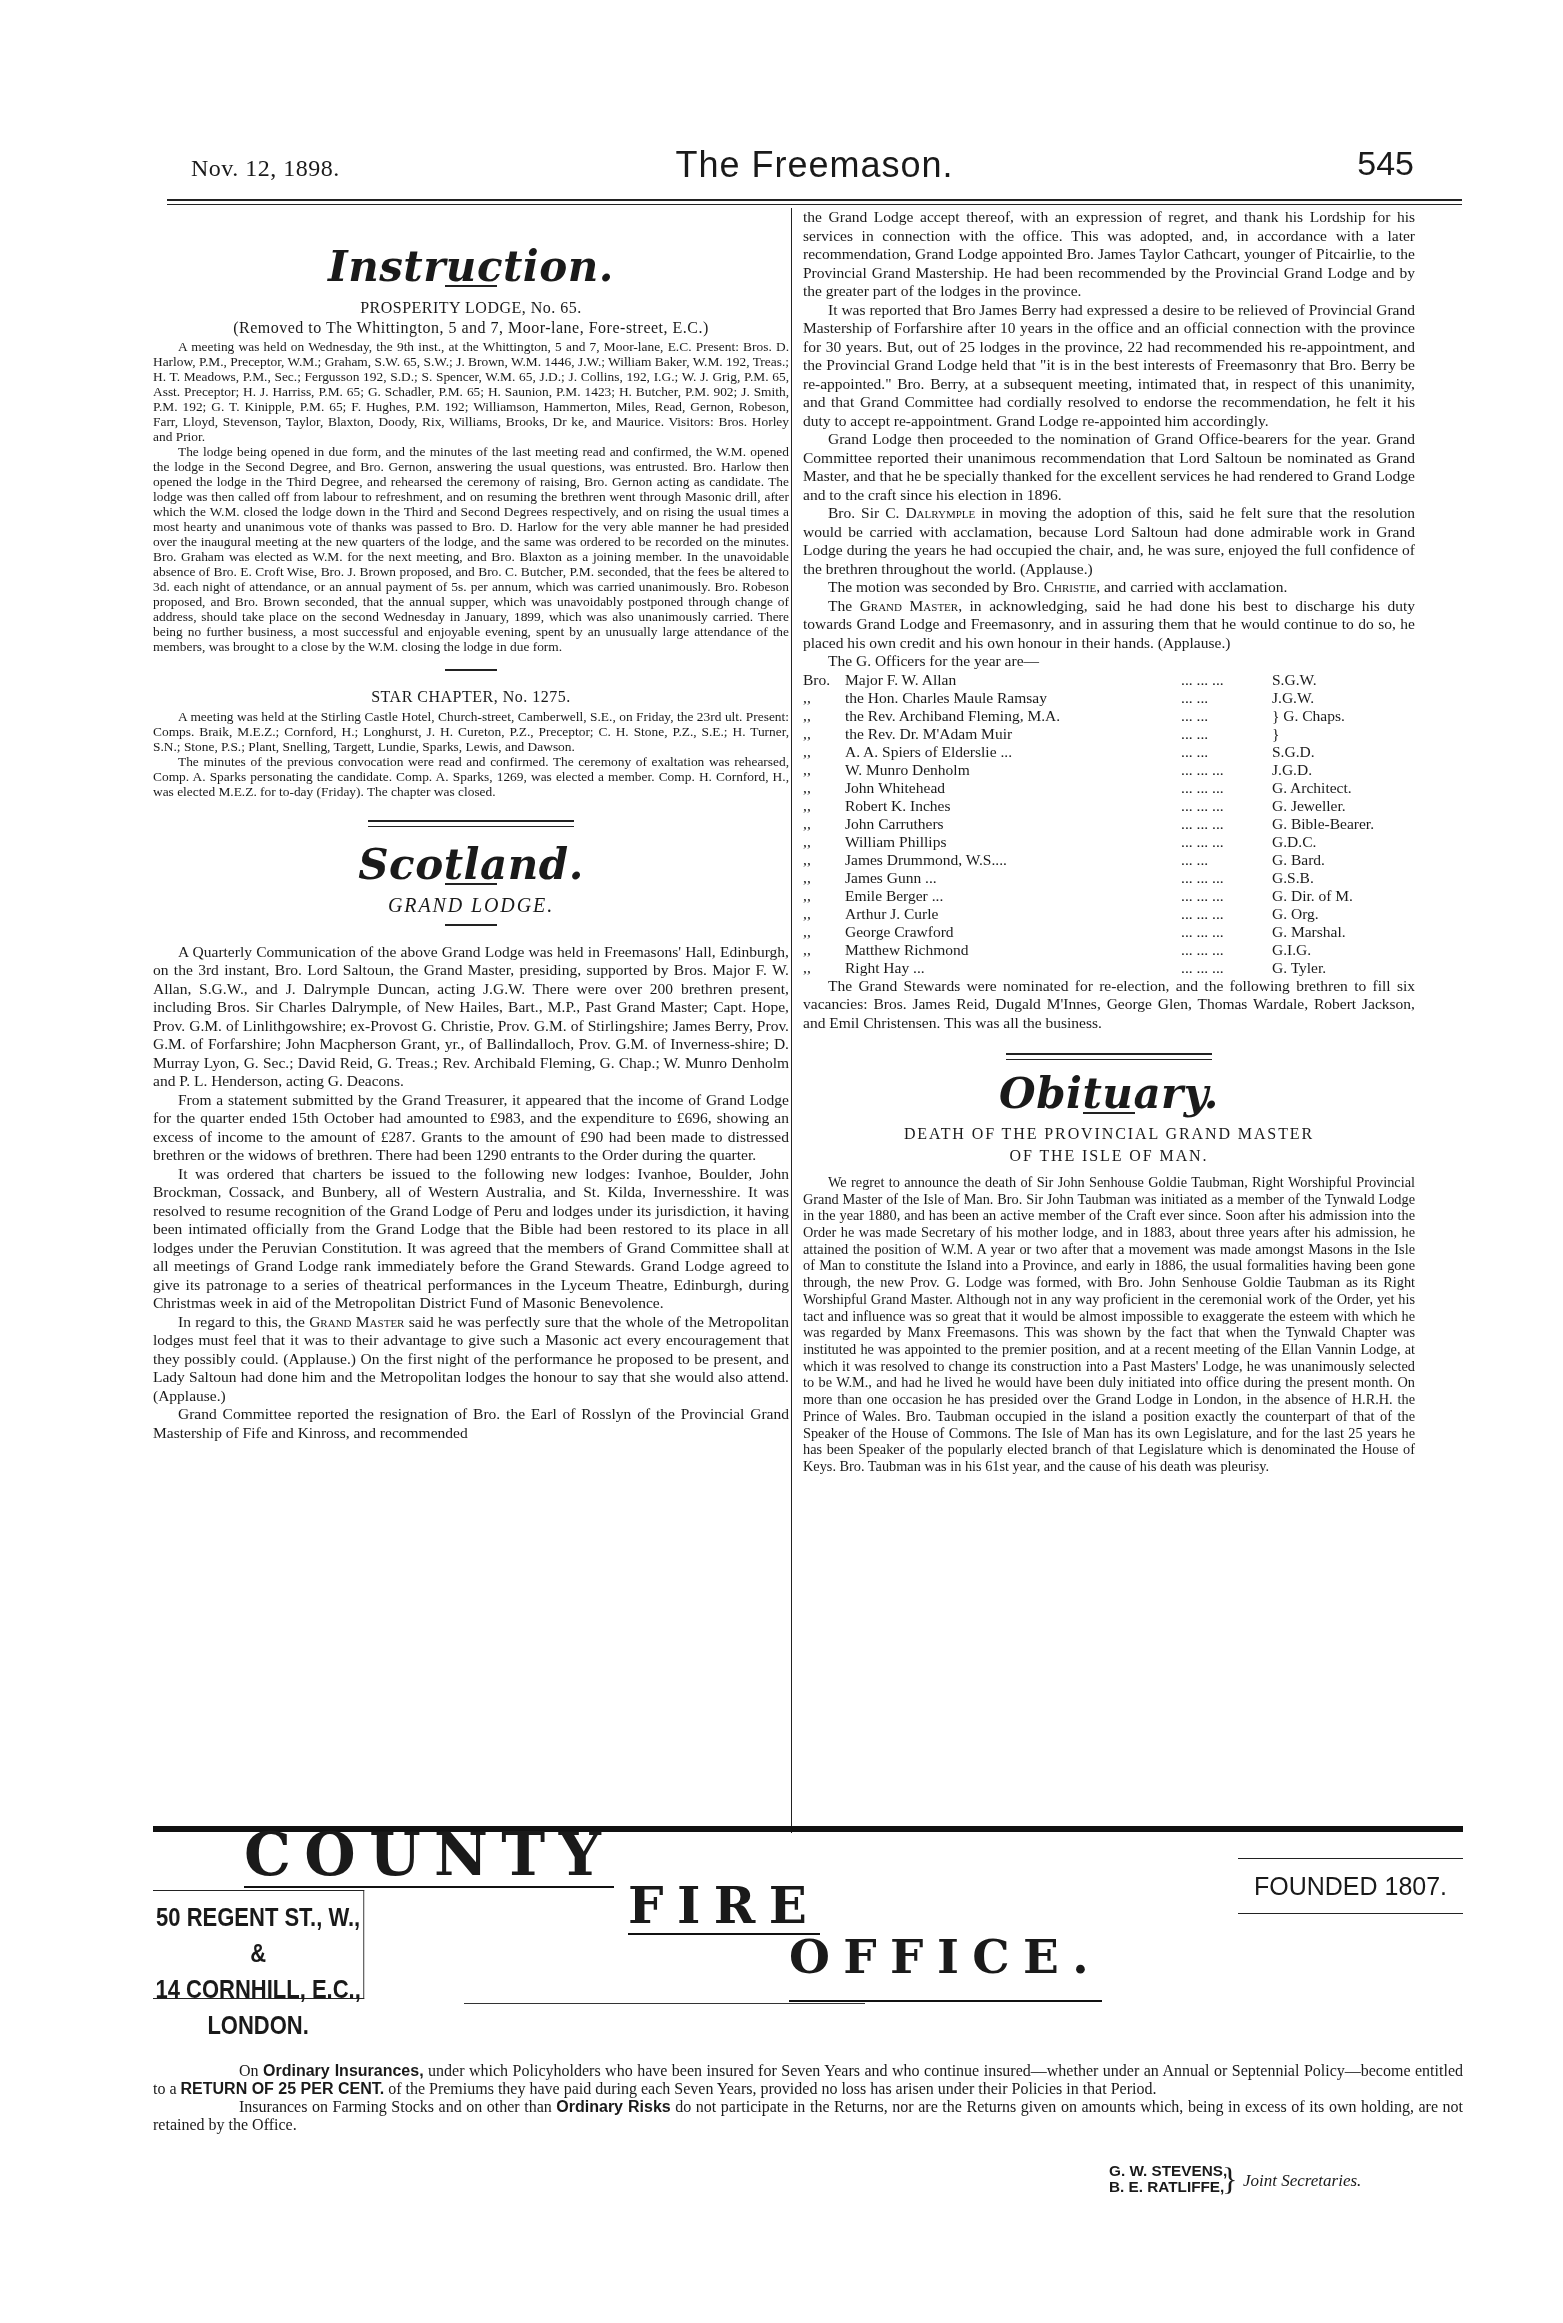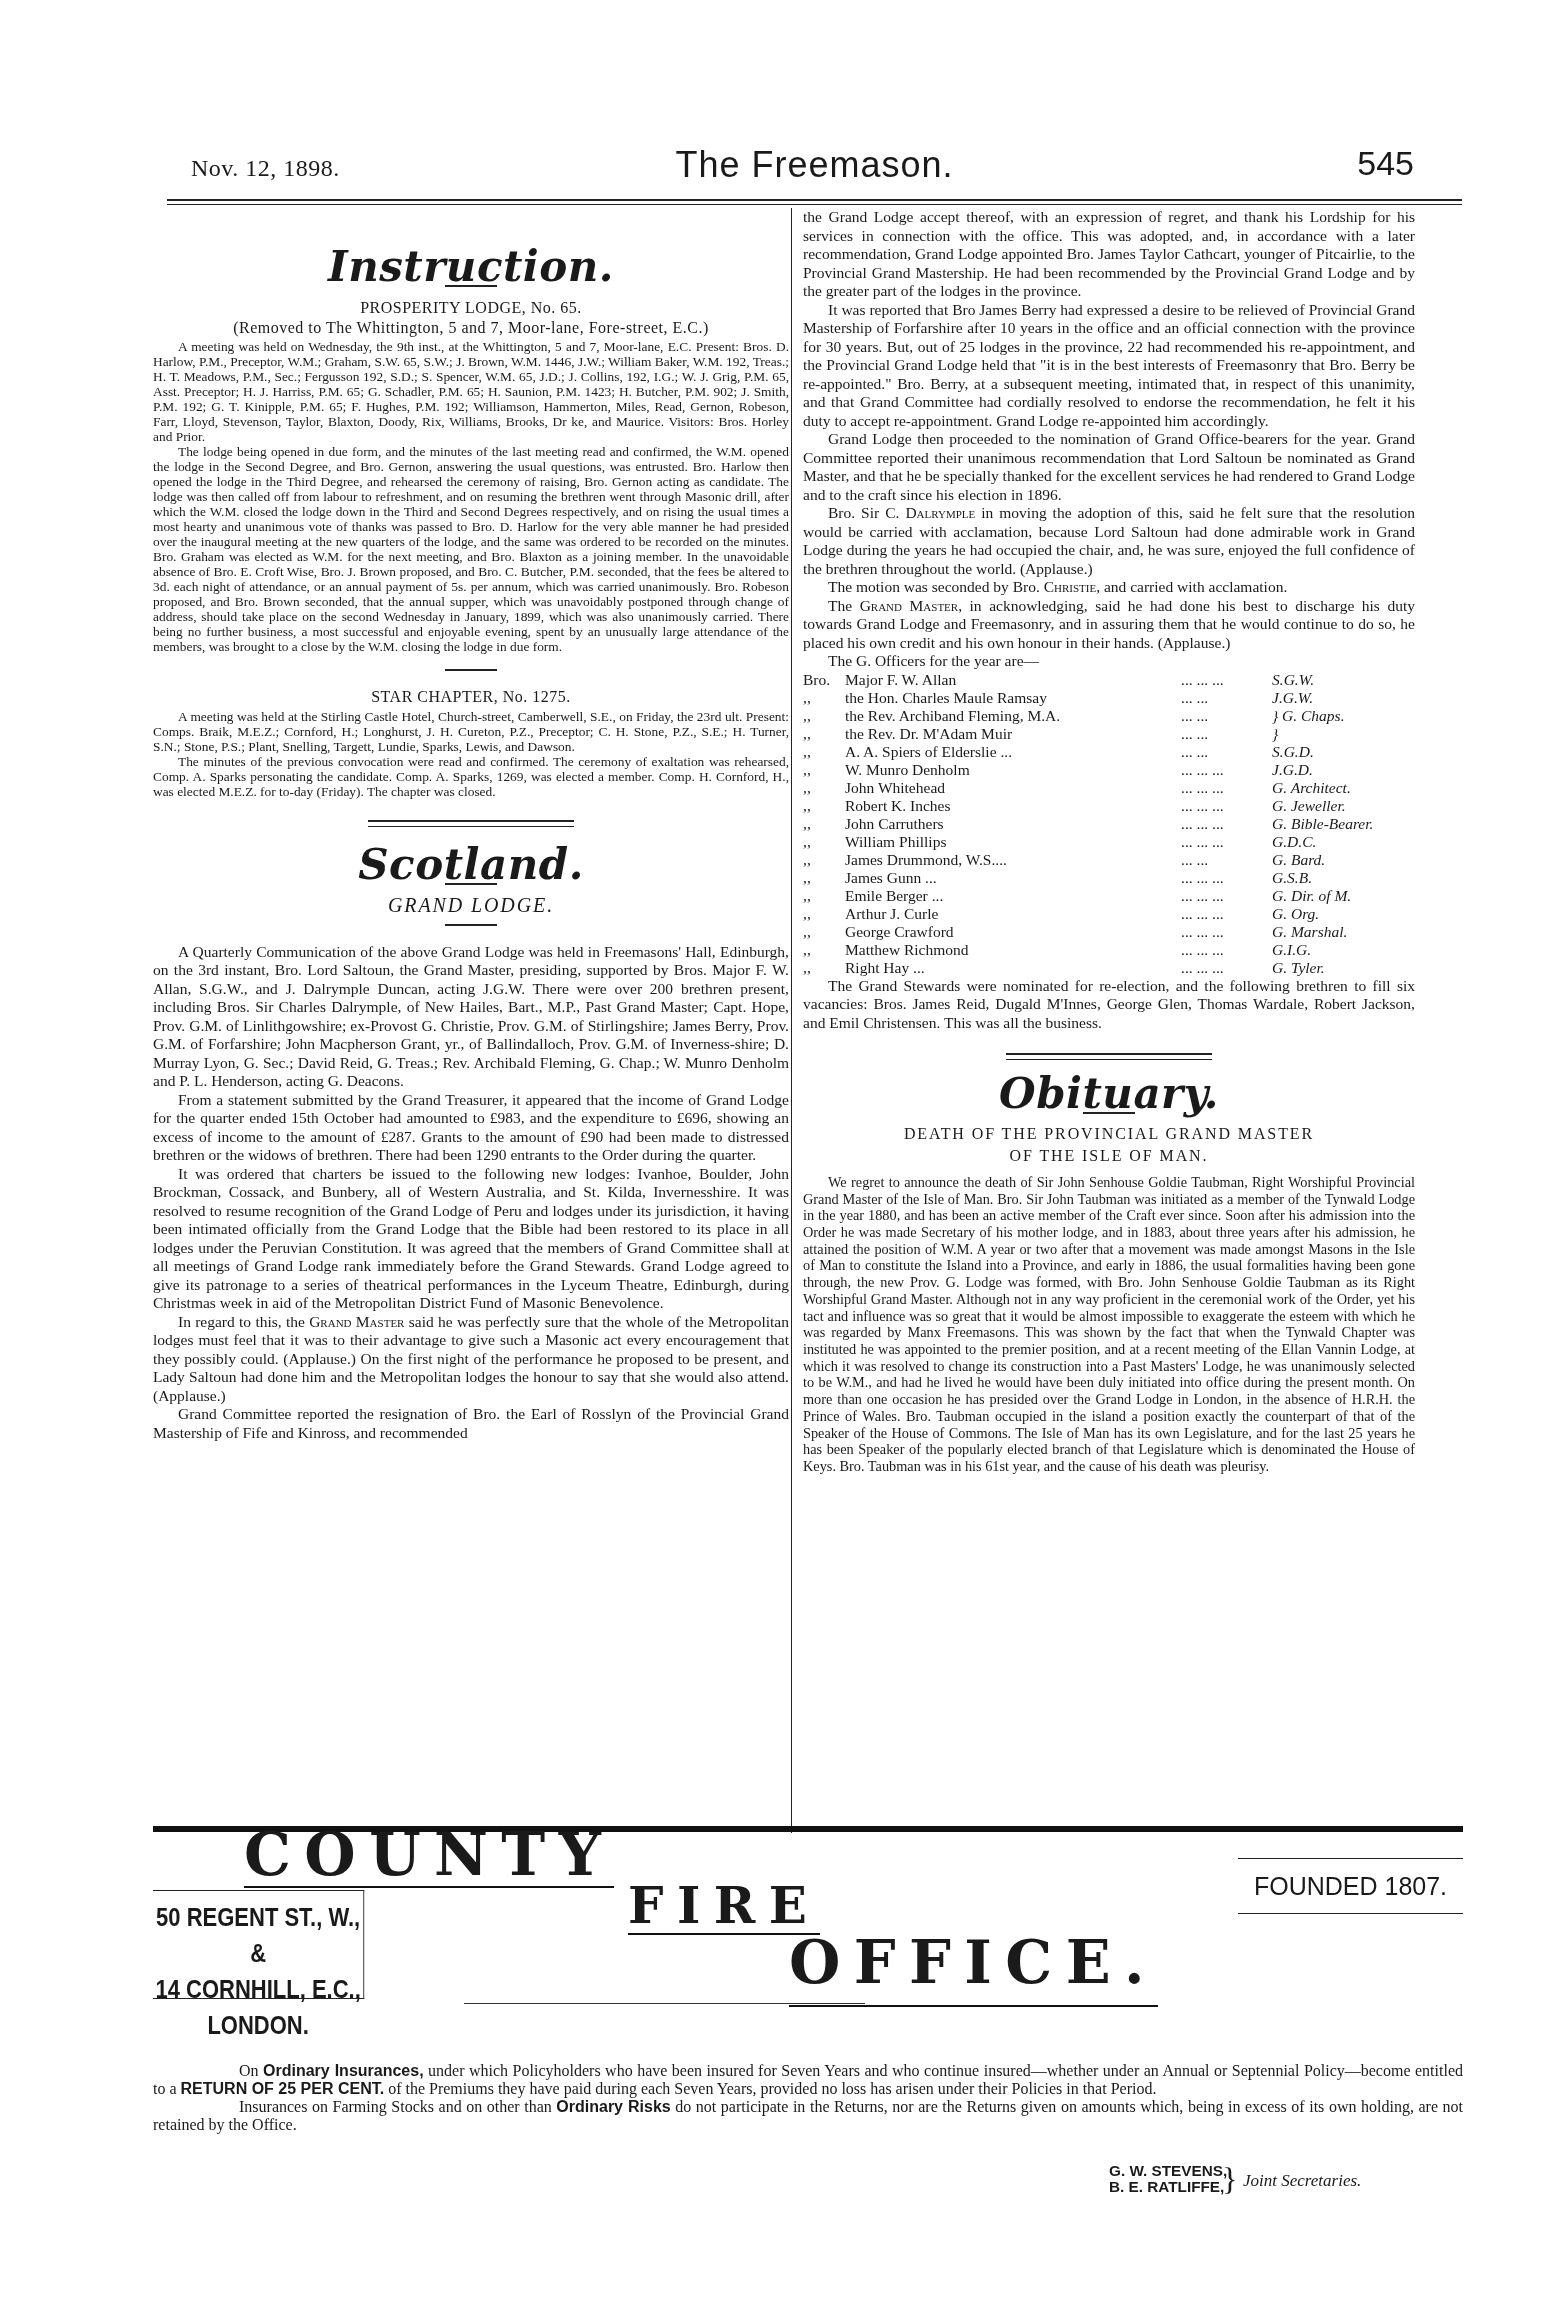--- a/index.html
+++ b/index.html
@@ -30,28 +30,28 @@
   .short-rule { width: 52px; height: 1.9px; background: #222; margin: 9.6px auto 11.5px; }
   .double-rule { width: 206px; margin: 21px auto 19px; border-top: 2.9px solid #222; border-bottom: 1px solid #222; height: 3.8px; }
   .subhead { text-align: center; font-size: 16px; margin: 0 0 3.8px; letter-spacing: 0.5px; }
   .subhead-italic { text-align: center; font-style: italic; font-size: 20px; letter-spacing: 1.9px; margin: 0; }
   .sc { font-variant: small-caps; }
 
   .officers { width: 100%; border-collapse: collapse; font-size: 15.5px; line-height: 18px; }
   .officers td { padding: 0; vertical-align: top; }
   .officers .prefix { width: 42px; }
   .officers .dots { width: 91px; text-align: left; }
-  .officers .office { width: 143px; font-style: italic; }
+  .officers .office { width: 143px; }
 
   .ad-rule { position: absolute; left: 153px; top: 1826px; width: 1310px; height: 5.7px; background: #111; }
   .ad { position: absolute; left: 153px; top: 1833px; width: 1310px; height: 478px; }
   .ad .big { font-family: "DejaVu Serif", serif; font-weight: bold; letter-spacing: 13.4px; position: absolute; line-height: 1; }
   .ad .county { left: 91px; top: -7.6px; font-size: 59px; border-bottom: 2.9px solid #111; padding-bottom: 1.9px; }
   .ad .fire { left: 459px; top: 48px; font-size: 50px; border-bottom: 2.9px solid #111; padding-bottom: 1.9px; margin-left: 16px; }
-  .ad .office { left: 636px; top: 100px; font-size: 59px; border-bottom: 2.9px solid #111; padding-bottom: 13px; }
+  .ad .office { left: 636px; top: 100px; font-size: 47px; border-bottom: 2.9px solid #111; padding-bottom: 20px; }
   .ad .address-box {
     position: absolute; left: 0; top: 57px; width: 239px; height: 99px;
     border-top: 1.9px solid #222; border-bottom: 1.9px solid #222; border-right: 1.9px solid #222;
     font-family: "Liberation Sans", sans-serif; font-weight: bold; font-size: 25px; line-height: 36px;
     text-align: center; padding-top: 7.6px; transform: scaleX(0.88); transform-origin: left;
   }
   .ad .founded {
     position: absolute; left: 1085px; top: 25px; width: 225px; text-align: center;
     border-top: 1.9px solid #222; border-bottom: 1.9px solid #222; padding: 13.4px 0 11.5px;
     font-family: "Liberation Sans", sans-serif; font-size: 25px;

